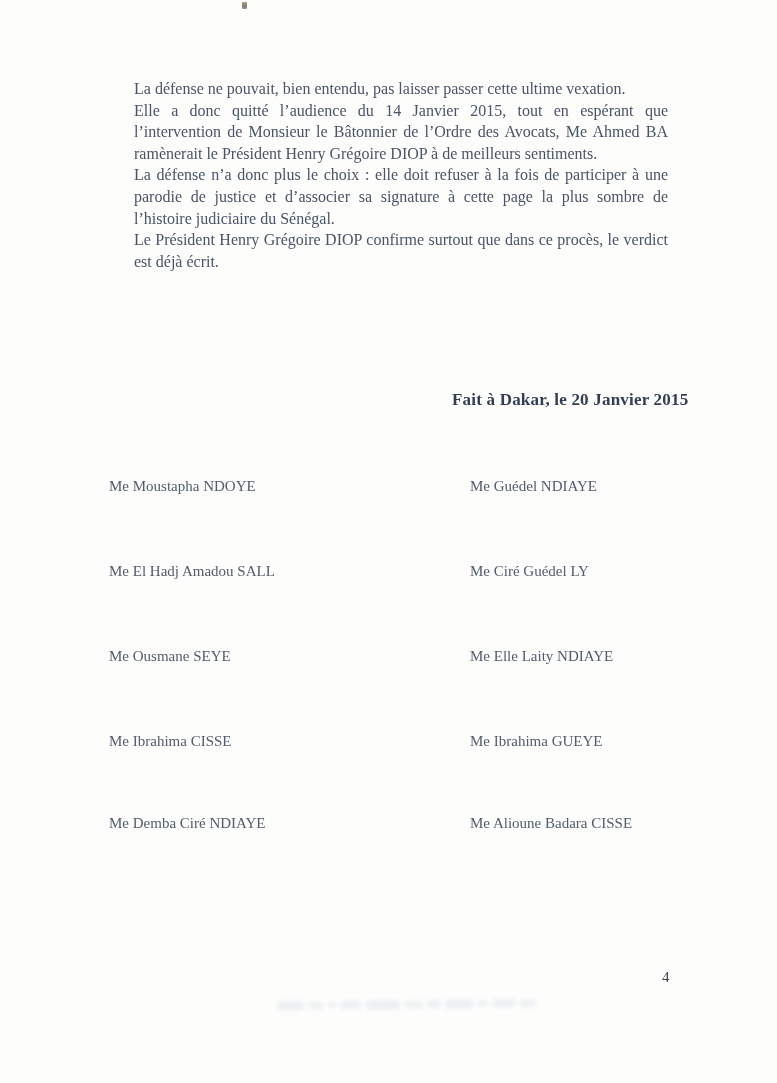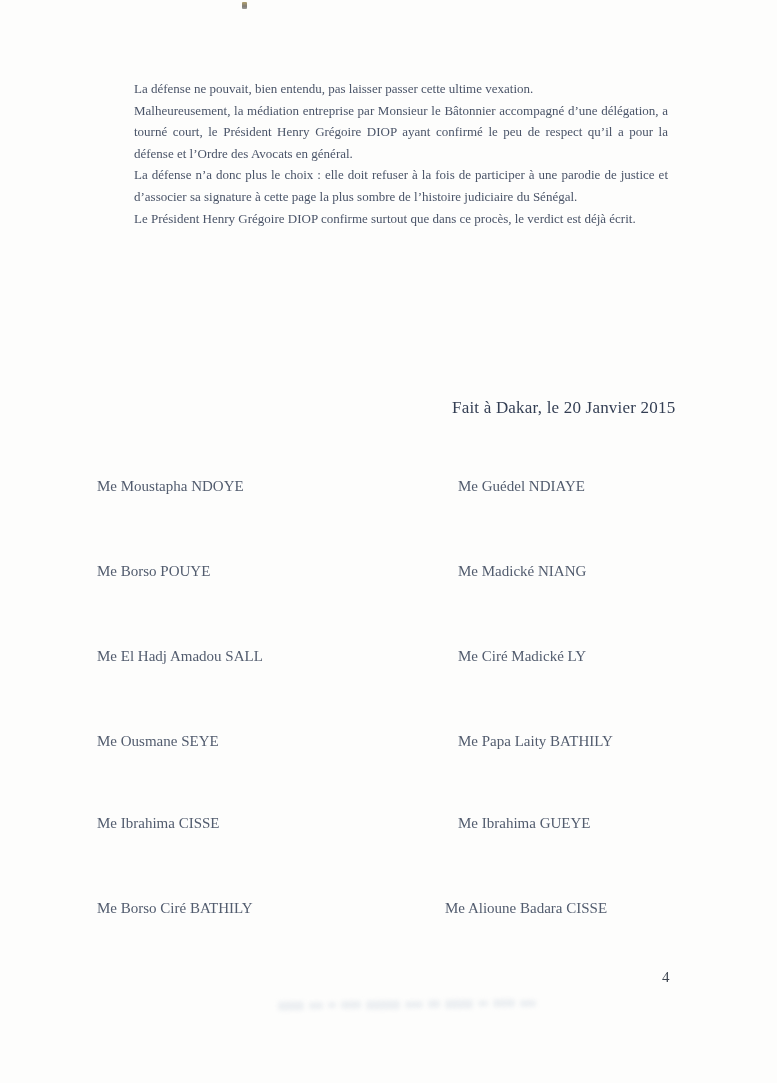--- a/index.html
+++ b/index.html
@@ -24,50 +24,50 @@
     height: 7px;
     background: linear-gradient(#a38f52 0%, #6b6760 60%, #8a8a86 100%);
     border-radius: 1px;
     opacity: 0.85;
   }
   .body-text {
     position: absolute;
     left: 134px;
     top: 78px;
     width: 534px;
-    font-size: 13px;
+    font-size: 16px;
     line-height: 21.6px;
     text-align: justify;
     color: #4a5468;
   }
   .body-text p {
     margin: 0;
     padding: 0;
   }
   .date-line {
     position: absolute;
     left: 452px;
-    top: 398px;
+    top: 390px;
     font-size: 17px;
-    font-weight: normal;
+    font-weight: bold;
     letter-spacing: 0.2px;
     color: #333e53;
     white-space: nowrap;
   }
   .signatures {
     position: absolute;
     left: 0;
     top: 0;
     width: 777px;
     height: 1083px;
     pointer-events: none;
   }
   .sig-row {
     position: absolute;
-    left: 4px;
+    left: 16px;
     width: 669px;
     height: 22px;
     font-size: 15px;
     color: #525c6e;
   }
   .sig-row:nth-child(1) { top: 478px; }
   .sig-row:nth-child(2) { top: 563px; }
   .sig-row:nth-child(3) { top: 648px; text-decoration: underline; }
   .sig-row:nth-child(4) { top: 733px; }
   .sig-row:nth-child(5) { top: 815px; }
@@ -122,50 +122,46 @@
 </style>
 </head>
 <body>
 
 <div class="page">
 
   <span class="speck"></span>
 
   <div class="body-text">
     <p>La défense ne pouvait, bien entendu, pas laisser passer cette ultime vexation.</p>
-    <p>Malheureusement, la médiation entreprise par Monsieur le Bâtonnier accompagné d’une délégation, a tourné court, le Président Henry Grégoire DIOP ayant confirmé le peu de respect qu’il a pour la défense et l’Ordre des Avocats en général.</p>
+    <p>Elle a donc quitté l’audience du 14 Janvier 2015, tout en espérant que l’intervention de Monsieur le Bâtonnier de l’Ordre des Avocats, Me Ahmed BA ramènerait le Président Henry Grégoire DIOP à de meilleurs sentiments.</p>
     <p>La défense n’a donc plus le choix : elle doit refuser à la fois de participer à une parodie de justice et d’associer sa signature à cette page la plus sombre de l’histoire judiciaire du Sénégal.</p>
     <p>Le Président Henry Grégoire DIOP confirme surtout que dans ce procès, le verdict est déjà écrit.</p>
   </div>
 
   <div class="date-line">Fait à Dakar, le 20 Janvier 2015</div>
 
   <div class="signatures">
     <div class="sig-row">
       <span class="sig-left">Me Moustapha NDOYE</span>
       <span class="sig-right">Me Guédel NDIAYE</span>
     </div>
     <div class="sig-row">
-      <span class="sig-left">Me Borso POUYE</span>
-      <span class="sig-right">Me Madické NIANG</span>
-    </div>
-    <div class="sig-row">
       <span class="sig-left">Me El Hadj Amadou SALL</span>
-      <span class="sig-right">Me Ciré Madické LY</span>
+      <span class="sig-right">Me Ciré Guédel LY</span>
     </div>
     <div class="sig-row">
       <span class="sig-left">Me Ousmane SEYE</span>
-      <span class="sig-right">Me Papa Laity BATHILY</span>
+      <span class="sig-right">Me Elle Laity NDIAYE</span>
     </div>
     <div class="sig-row">
       <span class="sig-left">Me Ibrahima CISSE</span>
       <span class="sig-right">Me Ibrahima GUEYE</span>
     </div>
     <div class="sig-row">
-      <span class="sig-left">Me Borso Ciré BATHILY</span>
+      <span class="sig-left">Me Demba Ciré NDIAYE</span>
       <span class="sig-right">Me Alioune Badara CISSE</span>
     </div>
   </div>
 
   <div class="page-number">4</div>
 
   <div class="bleed">
     <span></span>
       <span></span>
       <span></span>

